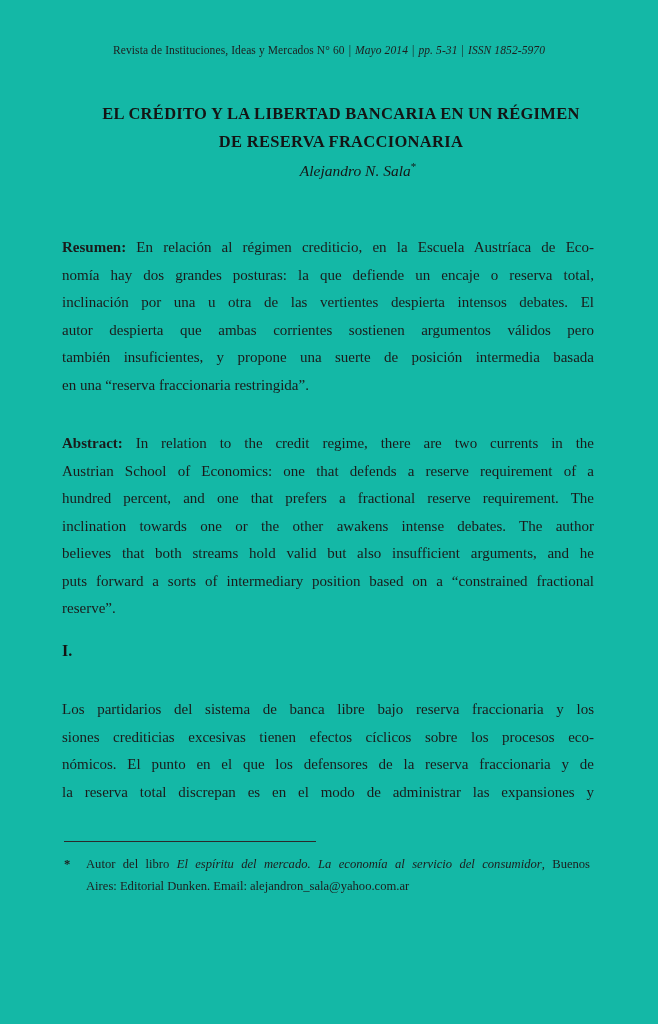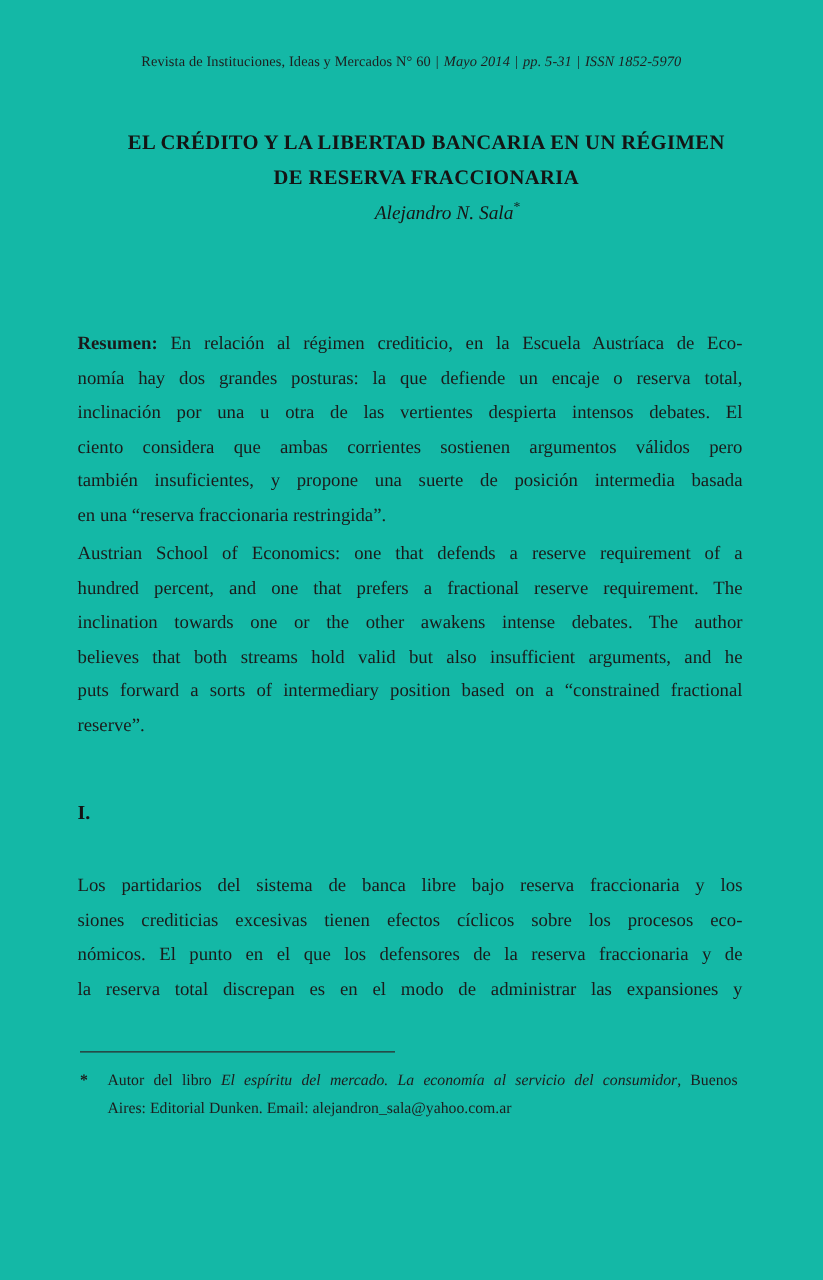--- a/index.html
+++ b/index.html
@@ -67,21 +67,21 @@
     color: #1b1b1b;
   }
   .para .ln {
     text-align: justify;
     text-align-last: justify;
   }
   .para .ln.last {
     text-align-last: left;
   }
   .para .lbl { font-weight: bold; }
-  .resumen  { top: 234px; margin-top: 28px; }
+  .resumen  { top: 234px; }
   .abstract { top: 430px; }
   .section-heading {
     position: absolute;
     top: 642px;
     left: 62px;
     font-size: 16px;
     font-weight: bold;
     color: #141414;
   }
   .bodypara { top: 696px; }
@@ -129,26 +129,27 @@
   </h1>
 
   <div class="author">
     <span class="it">Alejandro N. Sala</span><sup class="mark">*</sup>
   </div>
 
   <div class="para resumen">
     <div class="ln"><b class="lbl">Resumen:</b><span> En relación al régimen crediticio, en la Escuela Austríaca de Eco-</span></div>
     <div class="ln">nomía hay dos grandes posturas: la que defiende un encaje o reserva total,</div>
     <div class="ln">inclinación por una u otra de las vertientes despierta intensos debates. El</div>
-    <div class="ln">ciento considera que ambas corrientes sostienen argumentos válidos pero</div>
+    <div class="ln">autor despierta que ambas corrientes sostienen argumentos válidos pero</div>
     <div class="ln">también insuficientes, y propone una suerte de posición intermedia basada</div>
     <div class="ln last">en una “reserva fraccionaria restringida”.</div>
   </div>
 
   <div class="para abstract">
+    <div class="ln"><b class="lbl">Abstract:</b><span> In relation to the credit regime, there are two currents in the</span></div>
     <div class="ln">Austrian School of Economics: one that defends a reserve requirement of a</div>
     <div class="ln">hundred percent, and one that prefers a fractional reserve requirement. The</div>
     <div class="ln">inclination towards one or the other awakens intense debates. The author</div>
     <div class="ln">believes that both streams hold valid but also insufficient arguments, and he</div>
     <div class="ln">puts forward a sorts of intermediary position based on a “constrained fractional</div>
     <div class="ln last">reserve”.</div>
   </div>
 
   <div class="section-heading">I.</div>
 

